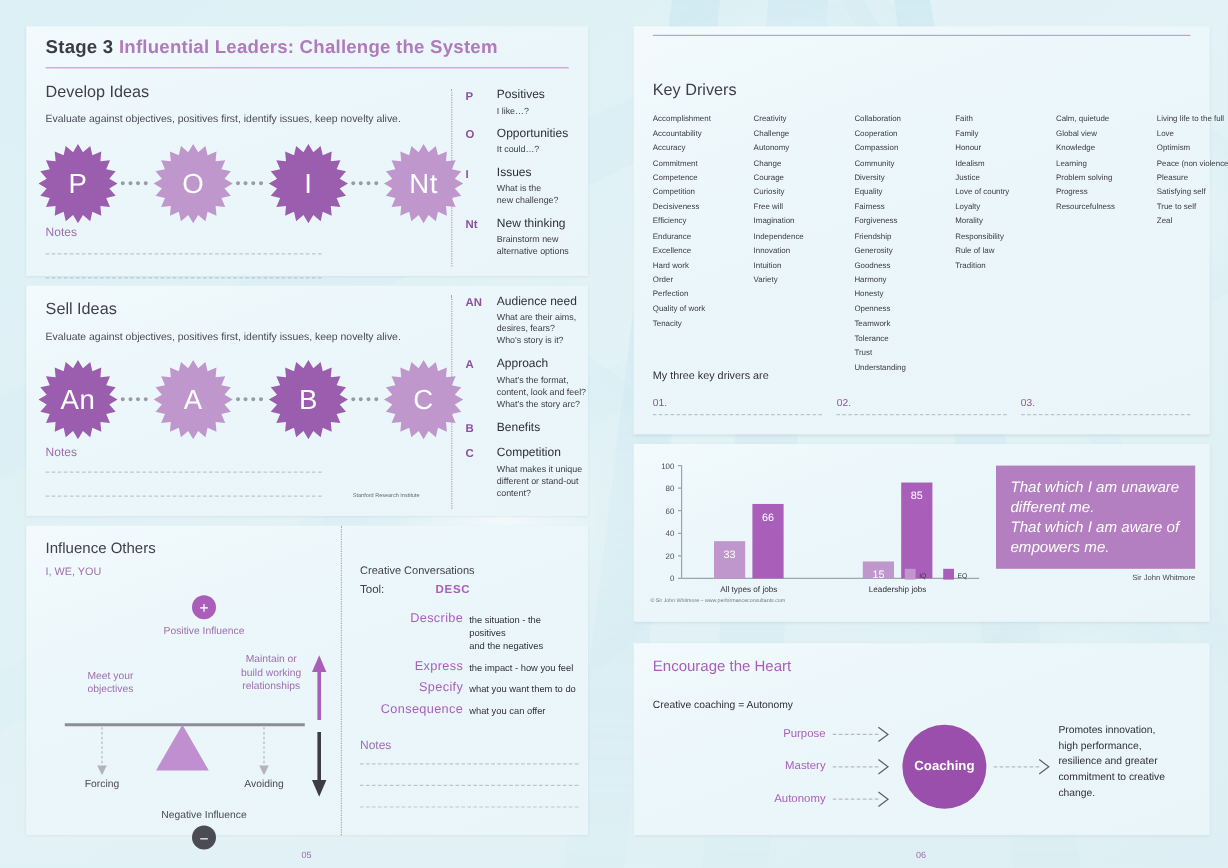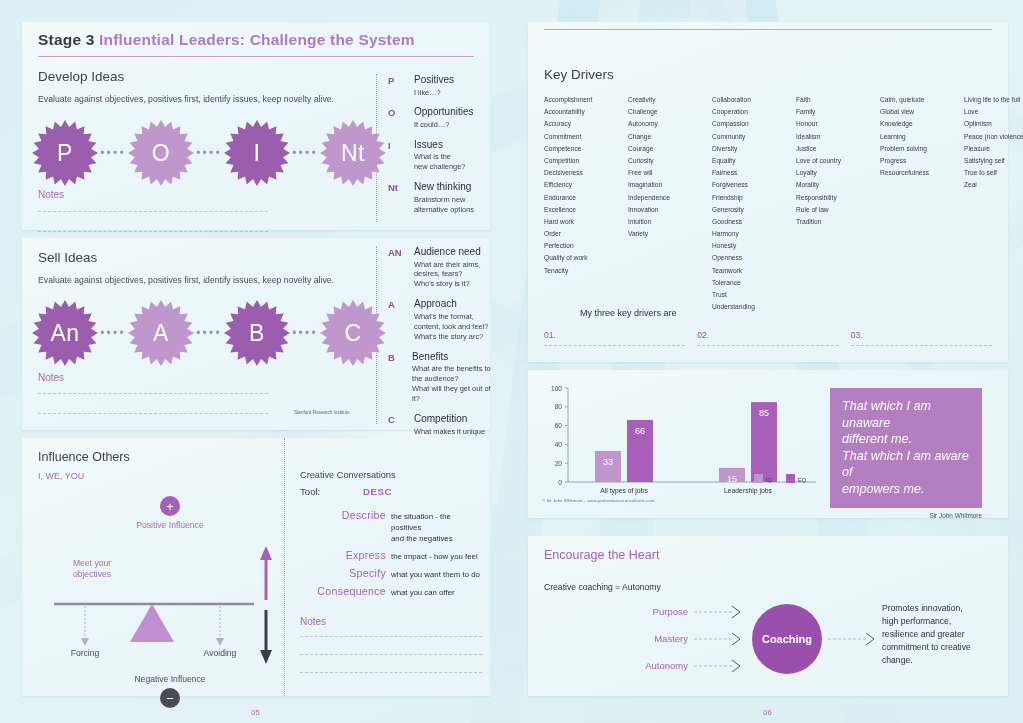--- a/index.html
+++ b/index.html
@@ -73,21 +73,21 @@
   .kitem .kcode{ width:26px; color:#8e4f9e; font-weight:bold; font-size:9.5px; padding-top:1px;}
   .kitem .kbody .ktitle{ font-size:10px; color:#2f2f3a; line-height:1.25; }
   .kitem .kbody .kdesc{ font-size:7.4px; color:#3c3c47; line-height:1.35; margin-top:1px;}
 
   
   .kd-cols{ display:flex; gap:0; }
   .kd-col{ width:84px; }
   .kd-col.wide{ width:92px; }
   .kd-col div{ font-size:6.6px; color:#3a3a45; line-height:1.85; white-space:nowrap; }
 
-  .kd-three{ font-size:9px; color:#2f2f3a;margin-left:36px; }
+  .kd-three{ font-size:9px; color:#2f2f3a; }
   .kd-num{ font-size:8.5px; color:#8e4f9e; }
 
   
   .chart-axis-lbl{ font-size:6.6px; fill:#4a4a55; }
   .chart-cat{ font-size:6.8px; fill:#2f2f3a; }
   .chart-val{ font-size:9px; fill:#ffffff; }
   .chart-credit{ font-size:4.4px; color:#6d7b85; }
   .legend-txt{ font-size:5.6px; fill:#3a3a45; }
 
   
@@ -322,23 +322,20 @@
             <div class="ktitle">Approach</div>
             <div class="kdesc" style="white-space:pre-line">What's the format,
 content, look and feel?
 What's the story arc?</div>
           </div>
         </div>
         <div class="kitem">
           <div class="kcode">B</div>
           <div class="kbody">
             <div class="ktitle">Benefits</div>
-            <div class="kdesc" style="white-space:pre-line">What are the benefits to
-the audience?
-What will they get out of it?</div>
           </div>
         </div>
         <div class="kitem">
           <div class="kcode">C</div>
           <div class="kbody">
             <div class="ktitle">Competition</div>
             <div class="kdesc" style="white-space:pre-line">What makes it unique
 different or stand-out
 content?</div>
           </div>
@@ -355,20 +352,23 @@
     </div>
 
     <div style="position:absolute; left:8px; top:58px; width:252px; height:190px;">
 
       <div class="io-badge io-plus" style="position:absolute; left:130px; top:0;">+</div>
       <div class="io-cap" style="position:absolute; left:90px; top:24px; width:100px;">Positive Influence</div>
 
       <div class="io-cap" style="position:absolute; left:16px; top:62px; width:92px; white-space:pre-line;">Meet your
 objectives</div>
 
+      <div class="io-cap" style="position:absolute; left:150px; top:48px; width:92px; white-space:pre-line;">Maintain or
+build working
+relationships</div>
 
       <svg width="252" height="190" style="position:absolute; left:0; top:0;">
 
         <line x1="24" y1="108" x2="224" y2="108" stroke="#8d8d99" stroke-width="2.5"></line>
 
         <polygon points="122,108 100,146 144,146" fill="#bf8fcf"></polygon>
 
         <line x1="55" y1="110" x2="55" y2="142" stroke="#b3b3bd" stroke-width="1" stroke-dasharray="2,2"></line>
         <polygon points="51,142 59,142 55,150" fill="#b3b3bd"></polygon>
         <line x1="190" y1="110" x2="190" y2="142" stroke="#b3b3bd" stroke-width="1" stroke-dasharray="2,2"></line>
@@ -571,21 +571,21 @@
           <text x="230" y="38.10000000000001" text-anchor="middle" class="chart-val">85</text>
           <text x="214" y="115" text-anchor="middle" class="chart-cat">Leadership jobs</text>
           <rect x="220" y="96" width="9" height="9" fill="#bf97cc"></rect>
           <text x="232" y="103.5" class="legend-txt">IQ</text>
           <rect x="252" y="96" width="9" height="9" fill="#a95fba"></rect>
           <text x="264" y="103.5" class="legend-txt">EQ</text>
         </svg>
     </div>
     <div class="chart-credit" style="position:absolute; left:14px; top:128px;">© Sir John Whitmore – www.performanceconsultants.com</div>
 
-    <div style="position:absolute; left:302px; top:18px; width:152px;">
+    <div style="position:absolute; left:302px; top:18px; width:166px;">
       <div class="quote-box">
         <div>That which I am unaware</div>
         <div>different me.</div>
         <div>That which I am aware of</div>
         <div>empowers me.</div>
       </div>
       <div class="quote-attr">Sir John Whitmore</div>
     </div>
   </div>
 

